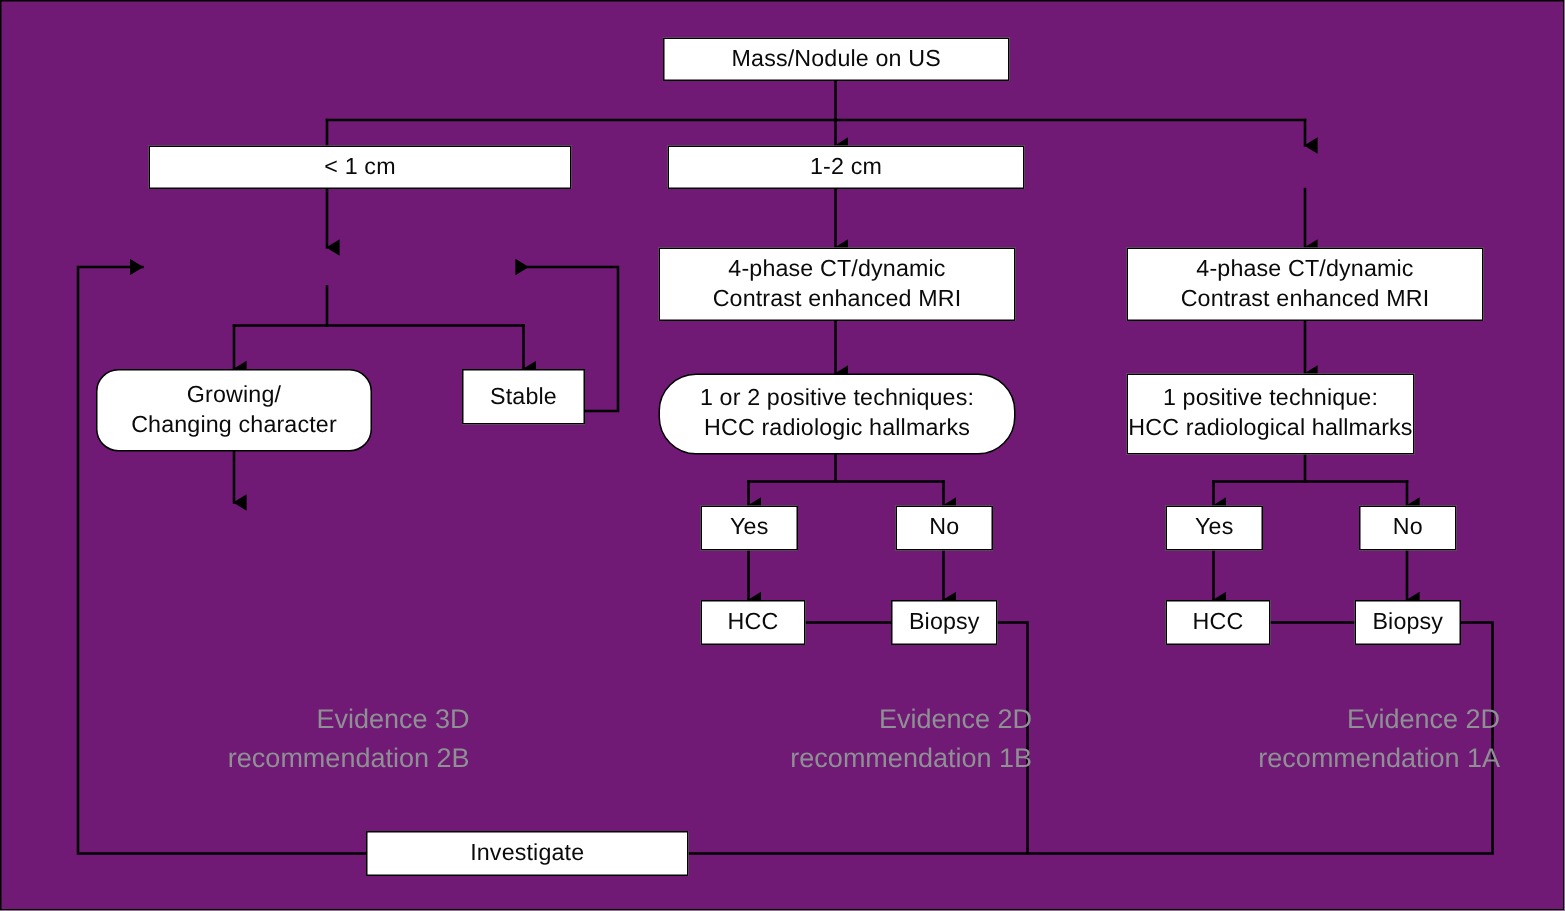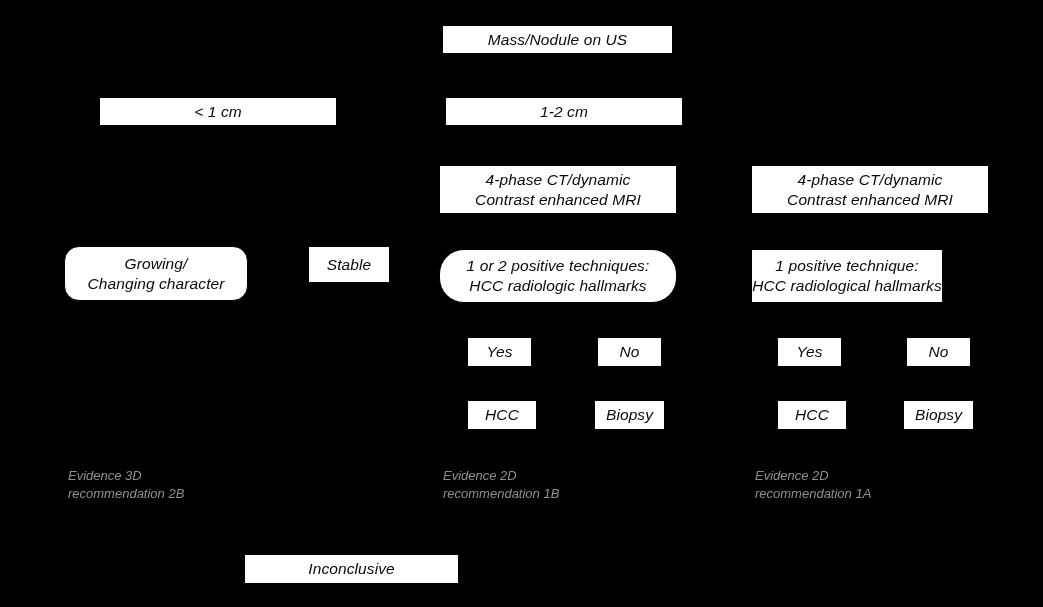--- a/index.html
+++ b/index.html
@@ -4,26 +4,25 @@
 <style>
   html, body {
     margin: 0;
     padding: 0;
     background: #ffffff;
   }
   #canvas {
     position: relative;
     width: 1043px;
     height: 607px;
-    background: #000000;
+    background: #701a75;
     border: 1px solid #000000;
     box-sizing: border-box;
     font-family: "Liberation Sans", sans-serif;
     overflow: hidden;
-    font-style: italic;
   }
   #wires {
     position: absolute;
     left: 0;
     top: 0;
     width: 1043px;
     height: 607px;
     pointer-events: none;
   }
   .node {
@@ -38,26 +37,25 @@
     text-align: center;
     font-size: 15.5px;
     line-height: 1.28;
     letter-spacing: 0.1px;
     white-space: pre-line;
     z-index: 3;
   }
   .note {
     position: absolute;
     color: #8e9094;
-    font-size: 13px;
+    font-size: 18px;
     line-height: 1.42;
-    text-align: left;
+    text-align: right;
     white-space: pre-line;
     z-index: 2;
-    margin-left: 15px;
   }
 </style>
 </head>
 <body>
 
 <div id="canvas">
 
   <svg id="wires" viewBox="0 0 1043 607" xmlns="http://www.w3.org/2000/svg">
     <defs>
       <marker id="ar-down" markerWidth="11" markerHeight="9" refX="5.5" refY="8.4" orient="auto" markerUnits="userSpaceOnUse">
@@ -110,21 +108,21 @@
       <path d="M 937,320 L 937,336" marker-end="url(#ar-down)"></path>
       <path d="M 808,366 L 808,399" marker-end="url(#ar-down)"></path>
       <path d="M 937,366 L 937,399" marker-end="url(#ar-down)"></path>
       <path d="M 902,414 L 846,414" marker-end="url(#ar-left)"></path>
       <path d="M 973,414 L 994,414 L 994,568 L 684,568"></path>
     </g>
   </svg>
 
   <div class="node" style="left:441px; top:24px; width:231px; height:29px;">Mass/Nodule on US</div>
 
-  <div class="node" style="left:98px; top:96px; width:238px; height:29px;">&lt; 1 cm</div>
+  <div class="node" style="left:98px; top:96px; width:282px; height:29px;">&lt; 1 cm</div>
   <div class="node" style="left:444px; top:96px; width:238px; height:29px;">1-2 cm</div>
 
   <div class="node" style="left:63px; top:245px; width:184px; height:55px;border-radius:15px;">Growing/
 Changing character</div>
   <div class="node" style="left:307px; top:245px; width:82px; height:37px;">Stable</div>
 
   <div class="node" style="left:438px; top:164px; width:238px; height:49px;">4-phase CT/dynamic
 Contrast enhanced MRI</div>
   <div class="node" style="left:438px; top:248px; width:238px; height:54px;border-radius:25px;">1 or 2 positive techniques:
 HCC radiologic hallmarks</div>
@@ -135,21 +133,21 @@
 
   <div class="node" style="left:750px; top:164px; width:238px; height:49px;">4-phase CT/dynamic
 Contrast enhanced MRI</div>
   <div class="node" style="left:750px; top:248px; width:192px; height:54px;">1 positive technique:
 HCC radiological hallmarks</div>
   <div class="node" style="left:776px; top:336px; width:65px; height:30px;">Yes</div>
   <div class="node" style="left:905px; top:336px; width:65px; height:30px;">No</div>
   <div class="node" style="left:776px; top:399px; width:70px; height:30px;">HCC</div>
   <div class="node" style="left:902px; top:399px; width:71px; height:30px;">Biopsy</div>
 
-  <div class="node" style="left:243px; top:553px; width:215px; height:30px;">Inconclusive</div>
+  <div class="node" style="left:243px; top:553px; width:215px; height:30px;">Investigate</div>
 
   <div class="note" style="left:52px; top:466px; width:260px;">Evidence 3D
 recommendation 2B</div>
   <div class="note" style="left:427px; top:466px; width:260px;">Evidence 2D
 recommendation 1B</div>
   <div class="note" style="left:739px; top:466px; width:260px;">Evidence 2D
 recommendation 1A</div>
 
 </div>
 

